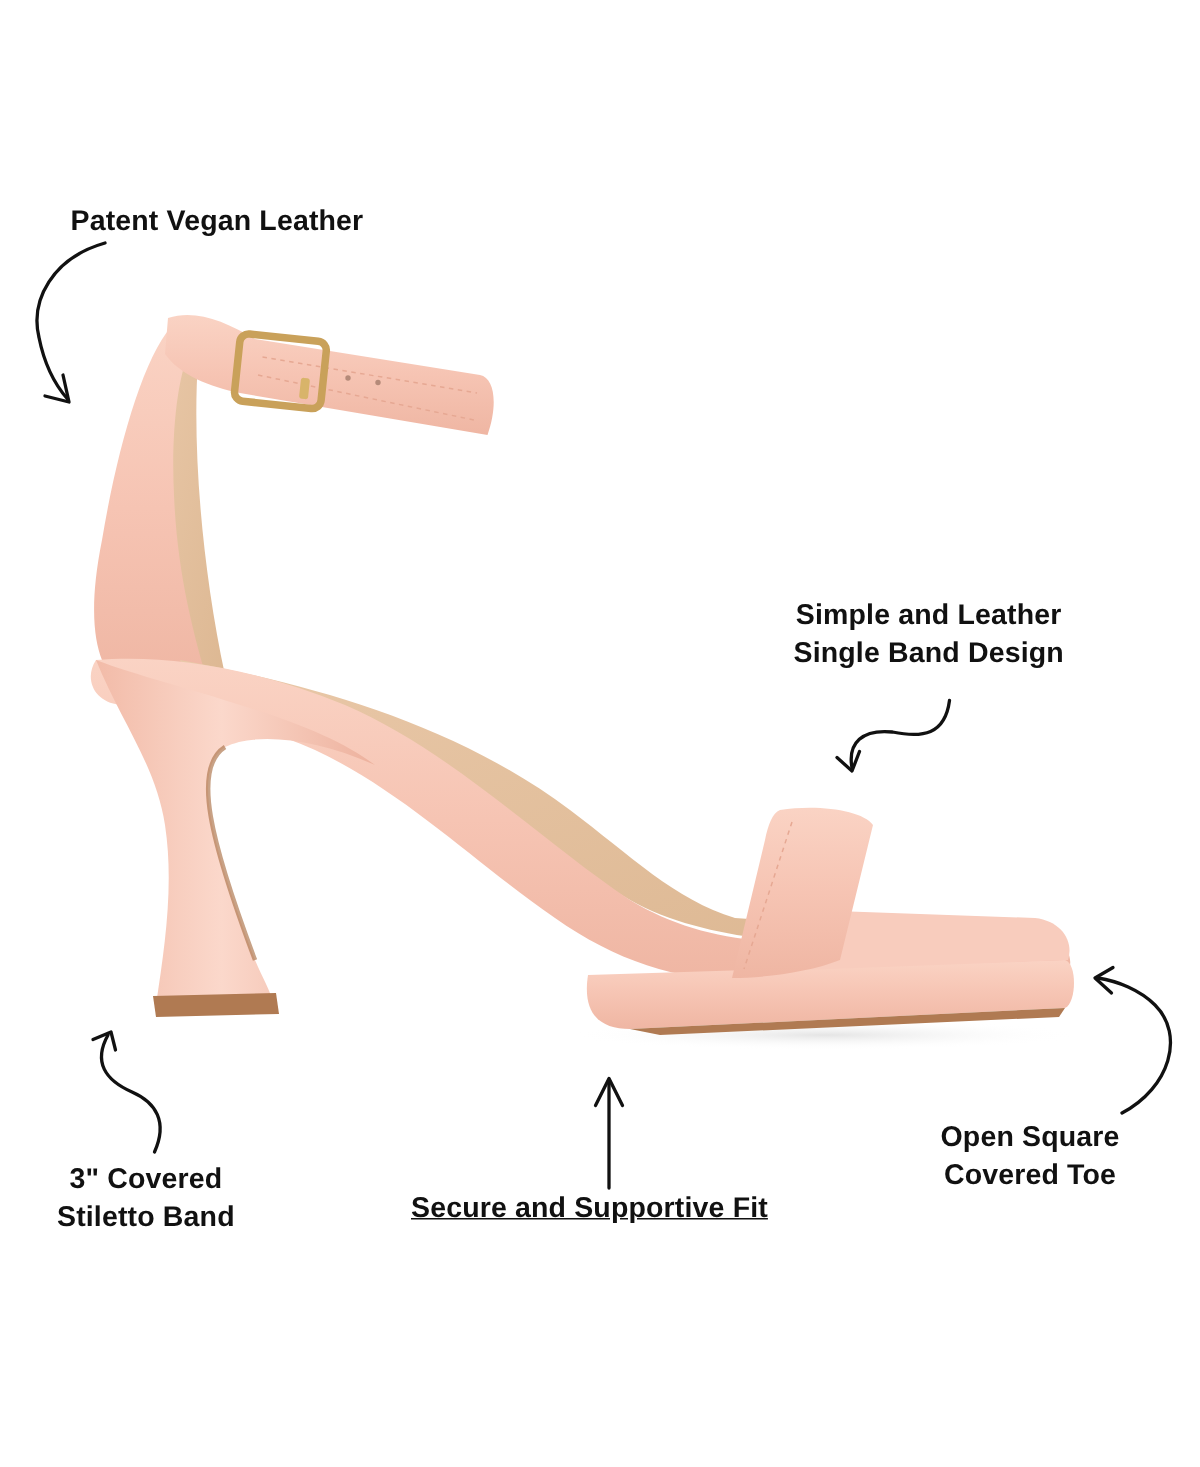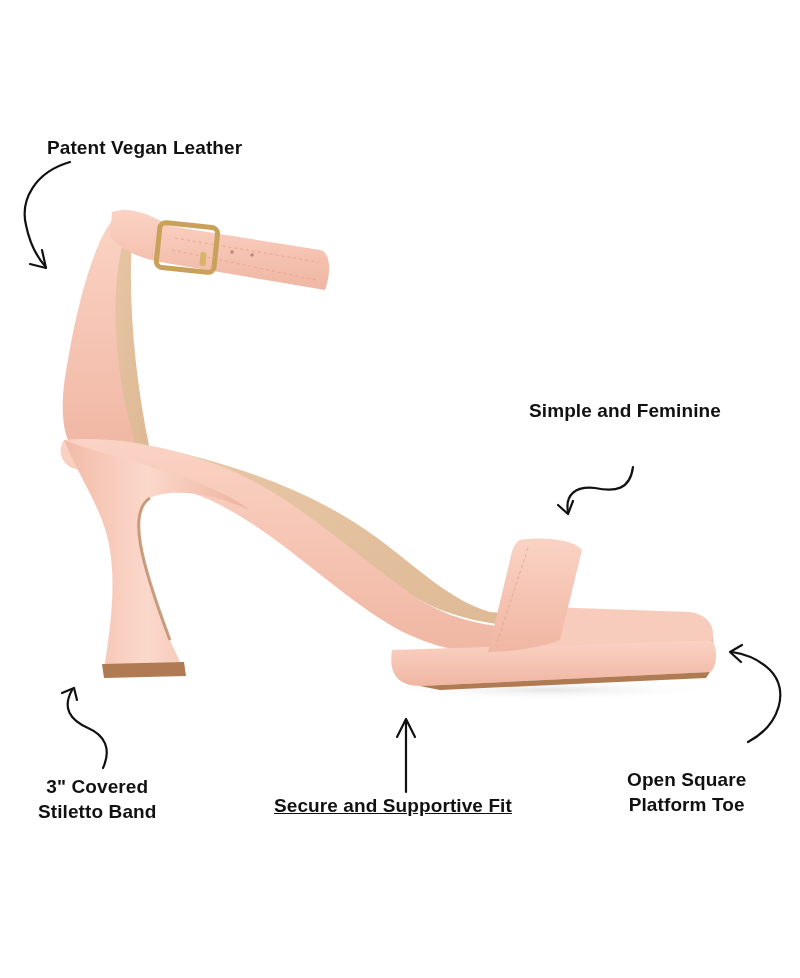--- a/index.html
+++ b/index.html
@@ -88,30 +88,31 @@
       <path d="M748 742 C 780 725, 790 690, 770 670 C 760 660, 745 654, 732 652"></path>
       <path d="M742 645 L 730 652 L 741 662"></path>
     </g>
   </svg>
 
   <div class="label" style="left:47px; top:135px;">
     <span>Patent Vegan Leather</span>
   </div>
 
   <div class="label" style="left:529px; top:398px;">
-    <span>Simple and Feminine</span>
+    <span>Simple and Leather</span>
+    <span>Single Band Design</span>
   </div>
 
   <div class="label" style="left:38px; top:774px;">
     <span>3" Covered</span>
     <span>Stiletto Band</span>
   </div>
 
   <div class="label" style="left:274px; top:793px;text-decoration:underline;">
     <span>Secure and Supportive Fit</span>
   </div>
 
-  <div class="label" style="left:627px; top:746px;margin-top:21px;">
+  <div class="label" style="left:627px; top:746px;">
     <span>Open Square</span>
-    <span>Platform Toe</span>
+    <span>Covered Toe</span>
   </div>
 
 </div>
 
 </body></html>

